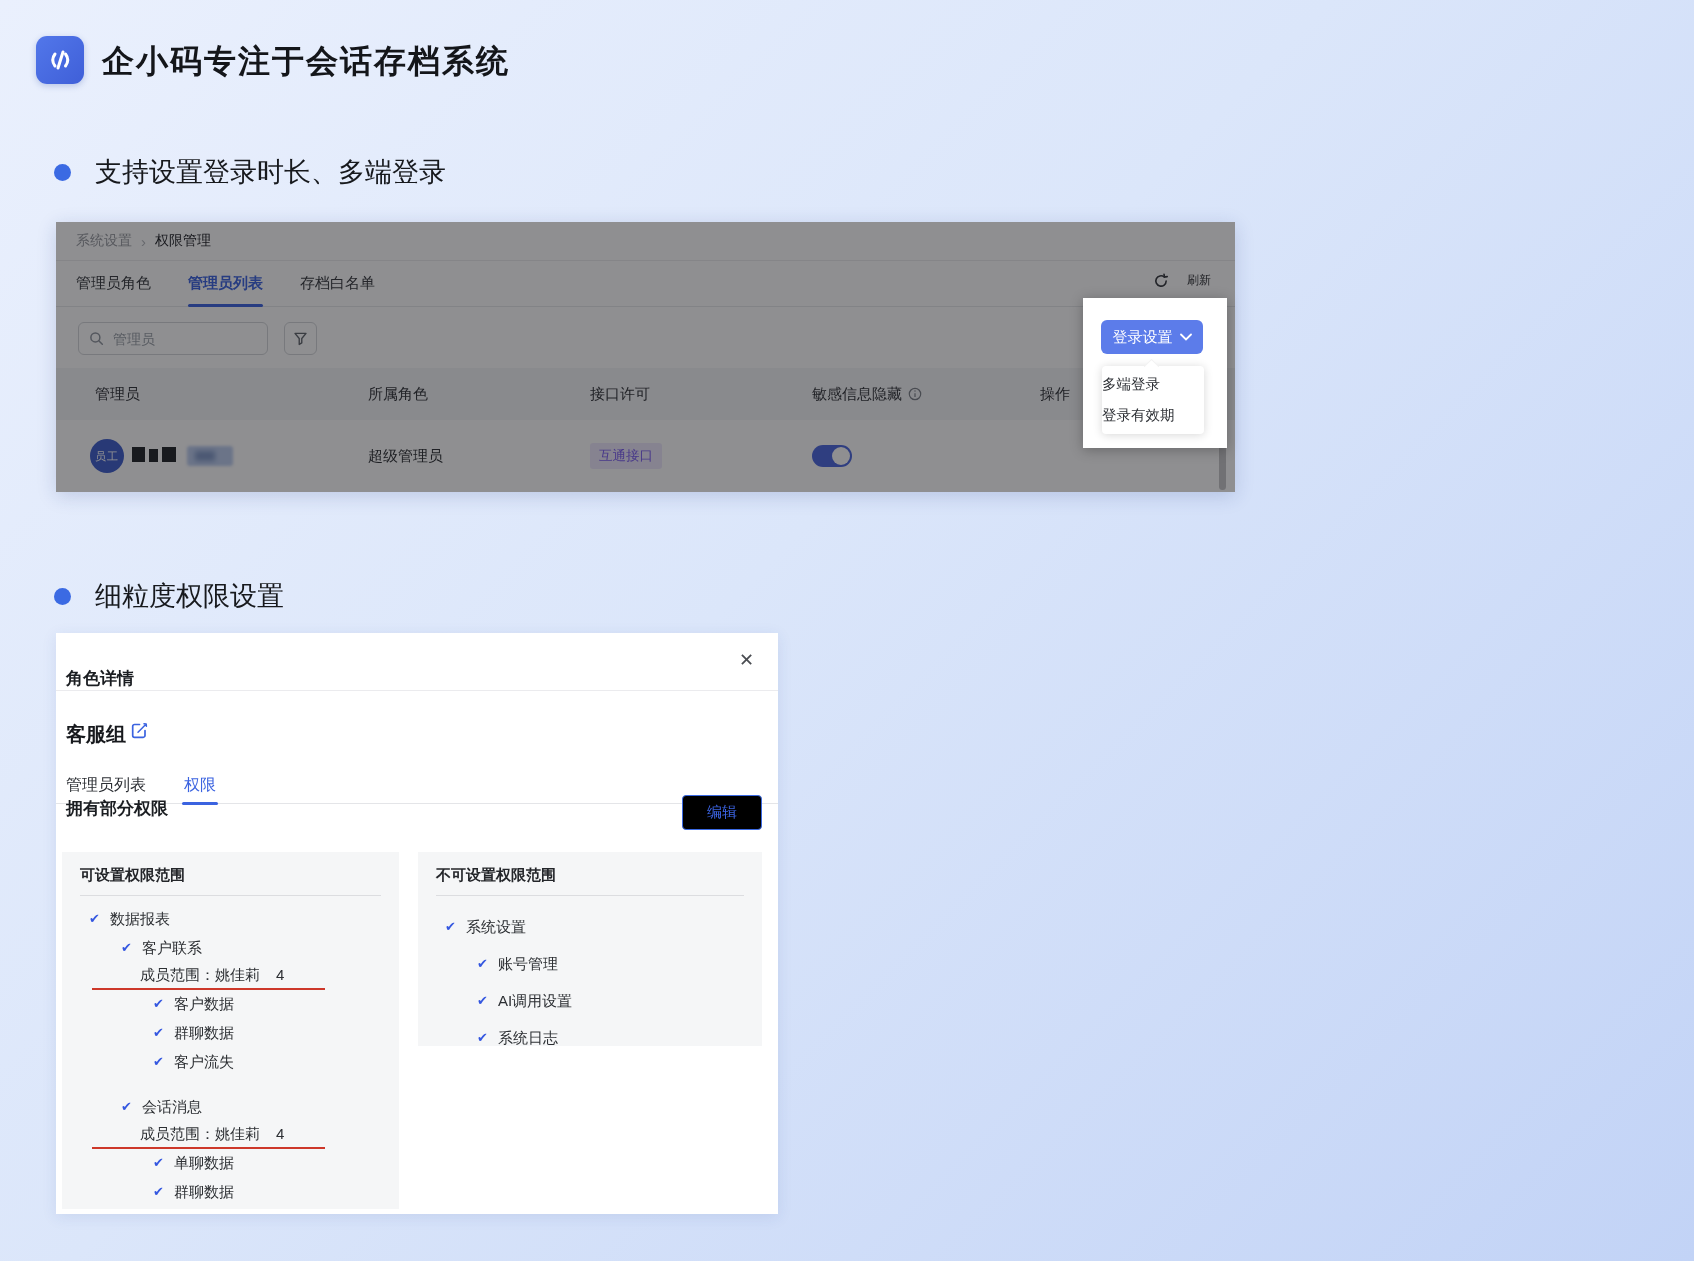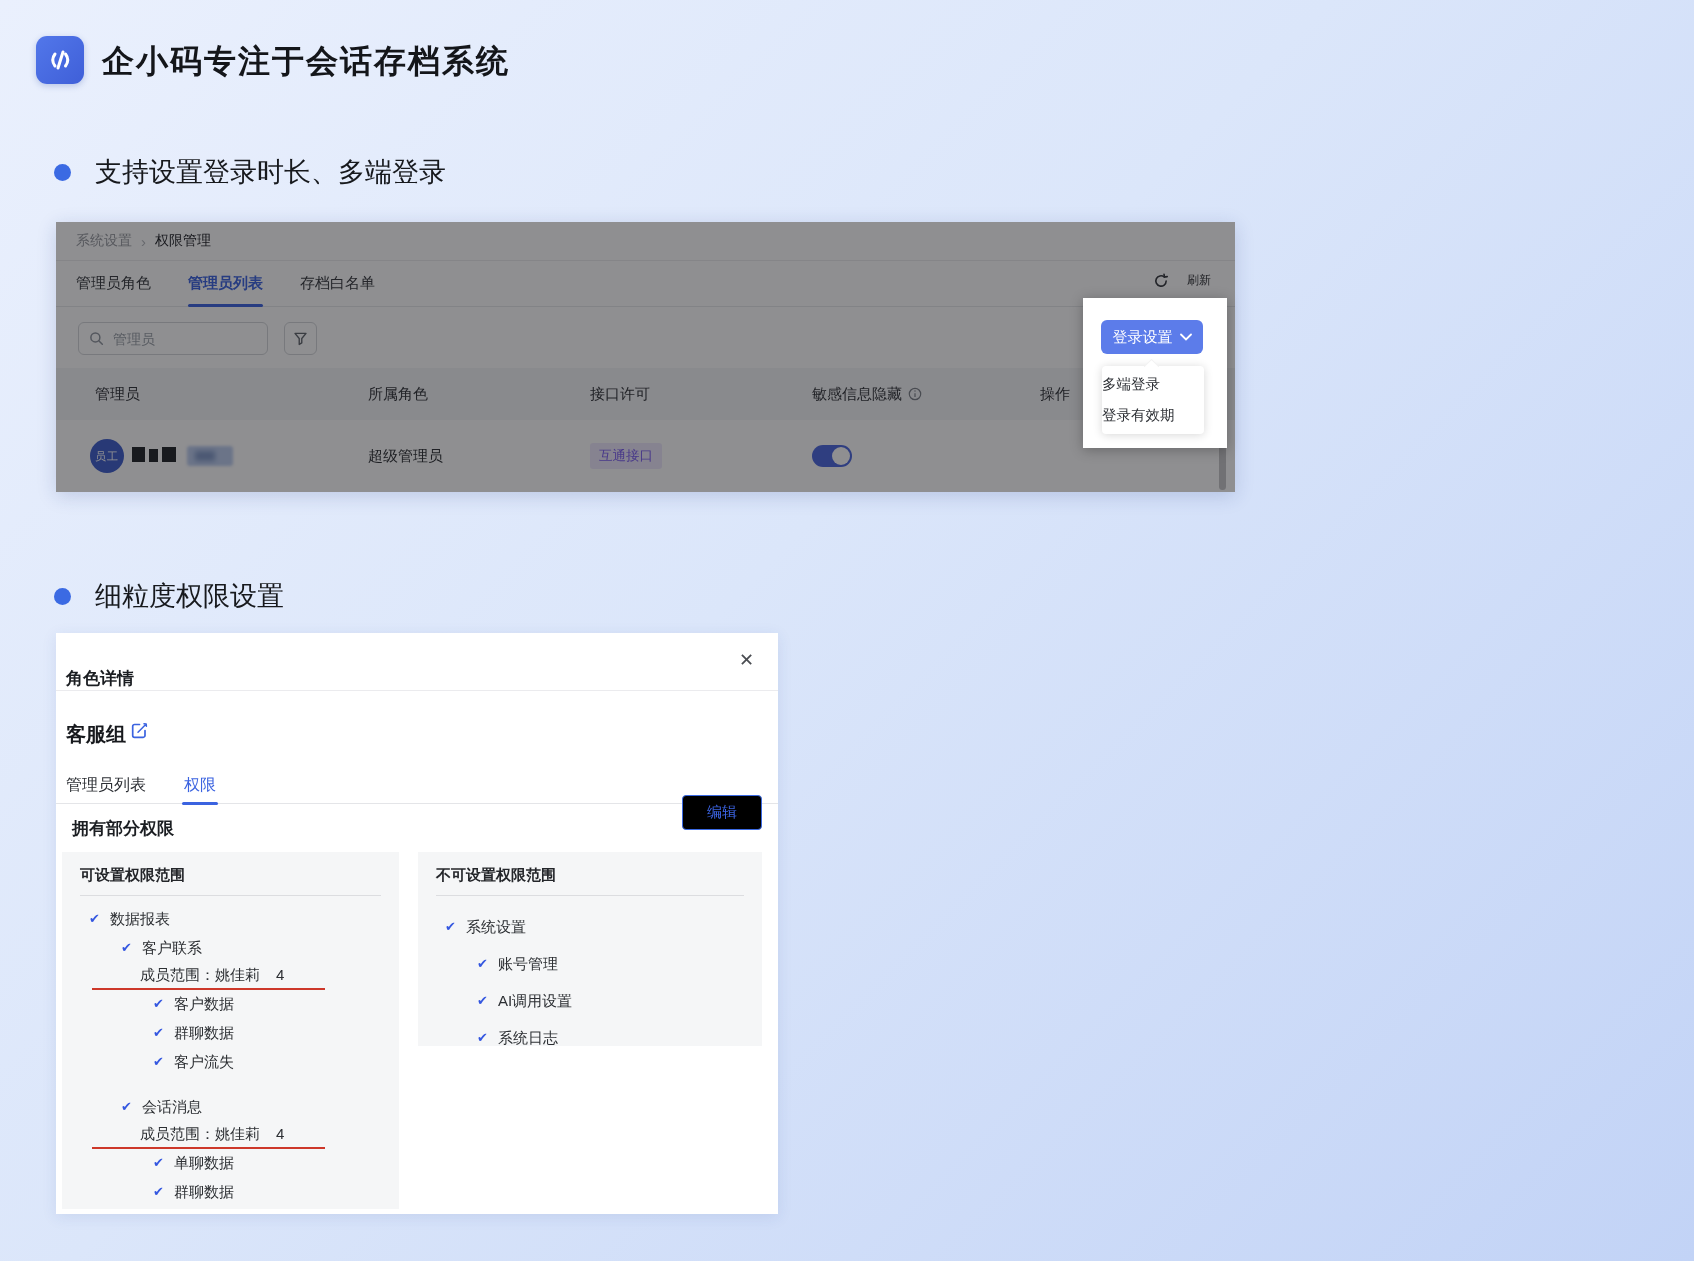--- a/index.html
+++ b/index.html
@@ -73,21 +73,21 @@
   .panel-close{position:absolute;right:24px;top:18px;font-size:18px;color:#4a4d52;cursor:pointer;line-height:1;}
   .role-row{position:absolute;top:88px;left:10px;display:flex;align-items:flex-start;gap:4px;}
   .role-name{font-size:20px;font-weight:bold;color:#17191d;}
   .edit-icon{cursor:pointer;display:flex;}
   .panel-tabs{position:absolute;top:134px;left:0;right:0;height:36px;border-bottom:1px solid #e4e5e8;
     display:flex;gap:38px;padding-left:10px;align-items:center;}
   .panel-tab{font-size:16px;color:#2b2e33;position:relative;height:100%;display:flex;align-items:center;cursor:pointer;}
   .panel-tab.active{color:#3b63e0;}
   .panel-tab.active::after{content:"";position:absolute;left:50%;transform:translateX(-50%);bottom:-2px;width:36px;height:3px;
     background:#3b63e0;border-radius:2px;}
-  .summary{position:absolute;top:184px;left:10px;font-size:17px;font-weight:bold;color:#1b1e22;margin-left:6px;}
+  .summary{position:absolute;top:164px;left:10px;font-size:17px;font-weight:bold;color:#1b1e22;}
   .edit-btn{position:absolute;left:626px;top:162px;width:80px;height:35px;border:1px solid #3b6ae3;border-radius:4px;
     color:#3b63e0;font-size:15px;display:flex;align-items:center;justify-content:center;background:#000000;cursor:pointer;box-sizing:border-box;}
   .perm-box{position:absolute;top:219px;background:#f5f6f7;box-sizing:border-box;overflow:hidden;}
   #box-settable{left:6px;width:337px;height:357px;}
   #box-unsettable{left:362px;width:344px;height:194px;}
   .box-title{padding:14px 18px 10px;font-size:15px;font-weight:bold;color:#24262a;}
   .box-divider{height:1px;background:#dcdde0;margin:0 18px;}
   .tree{padding-top:3px;}
   .tree-row{position:relative;display:flex;align-items:center;margin-top:10px;font-size:15px;color:#2c2f33;line-height:19px;}
   .tree-right .tree-row{margin-top:18px;}

